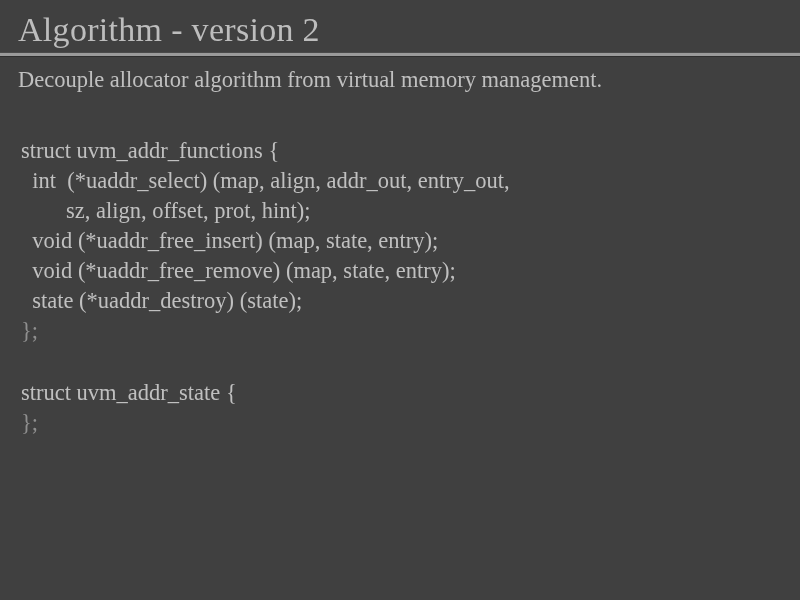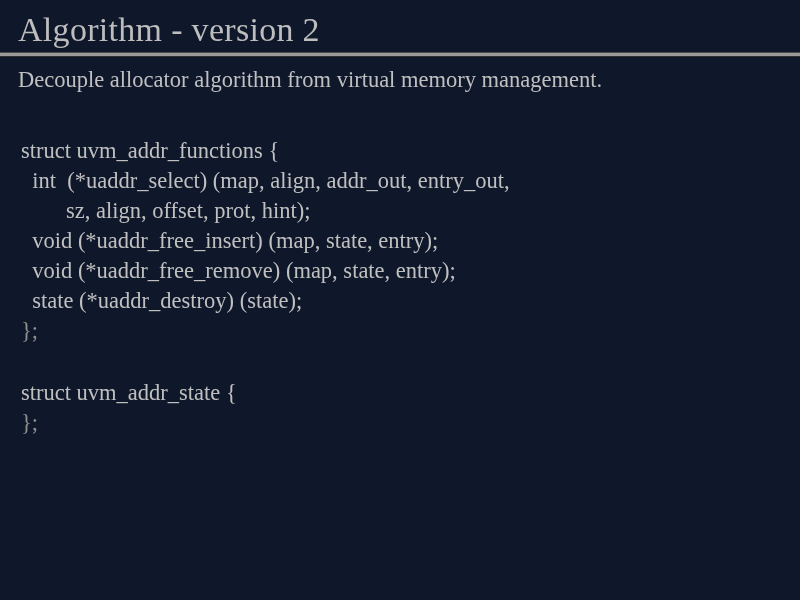--- a/index.html
+++ b/index.html
@@ -11,21 +11,21 @@
   body {
     width: 800px;
     height: 600px;
     overflow: hidden;
     font-family: "Liberation Serif", "DejaVu Serif", serif;
   }
   #slide {
     position: relative;
     width: 800px;
     height: 600px;
-    background: #0f172a;
+    background: #404040;
     color: #b9b9b9;
     box-sizing: border-box;
   }
 
   
   #title-block {
     position: absolute;
     left: 0;
     top: 0;
     width: 800px;

